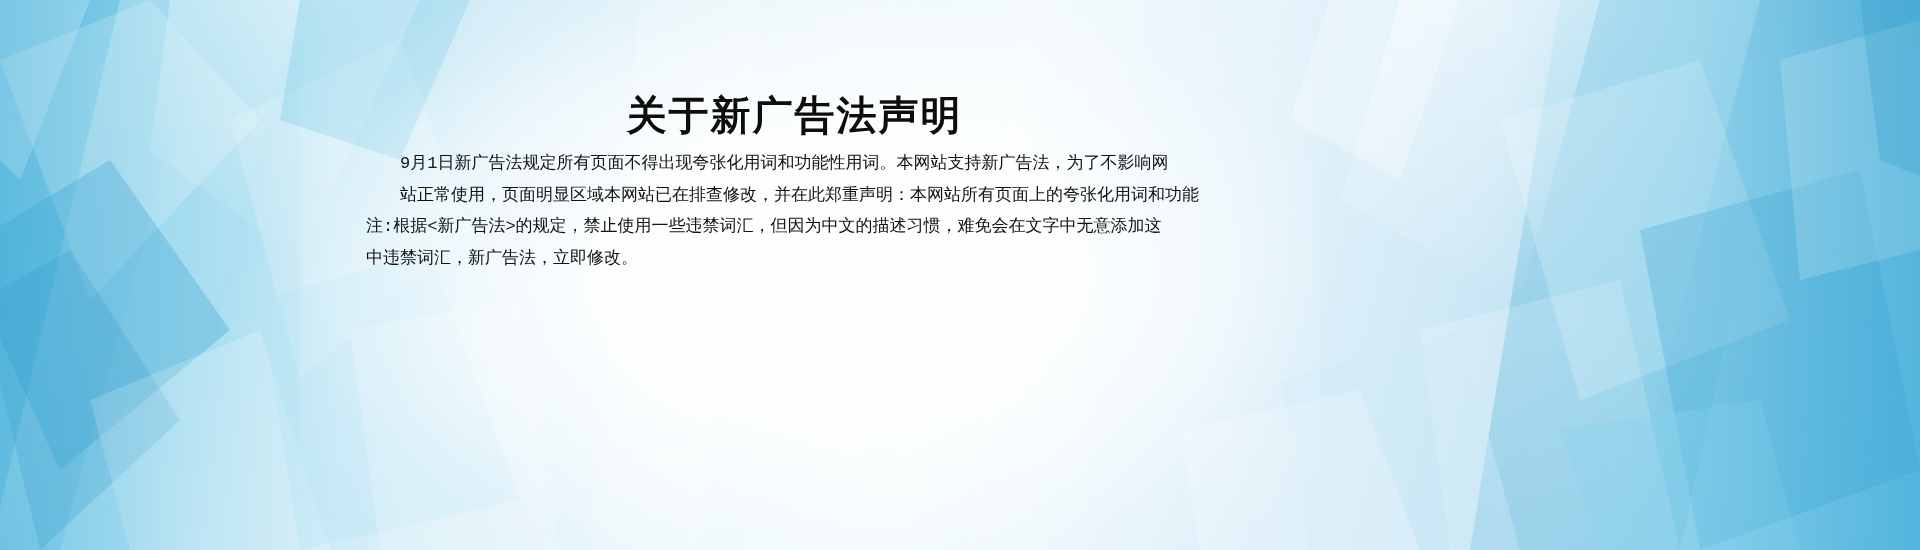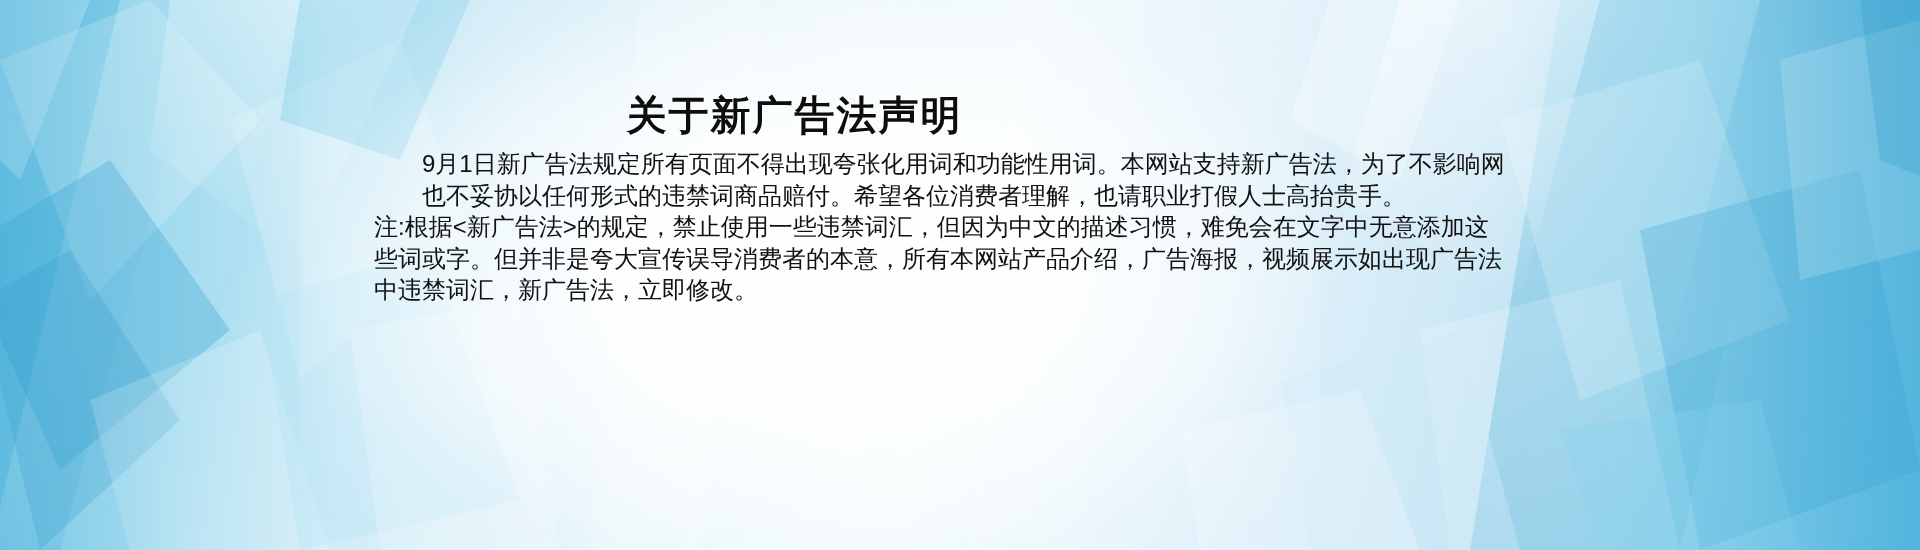--- a/index.html
+++ b/index.html
@@ -89,27 +89,27 @@
     font-size: 40px;
     font-weight: bold;
     letter-spacing: 2px;
     color: #0d0d0d;
     font-family: "DejaVu Sans", "Liberation Sans", sans-serif;
     margin-left: 12px;
   }
 
   .body-block {
     position: absolute;
-    left: 374px;
+    left: 366px;
     top: 148px;
     width: 805px;
     color: #111111;
-    font-size: 24px;
+    font-size: 17px;
     line-height: 31.5px;
-    font-family: Liberation Sans, sans-serif;
+    font-family: Liberation Mono, monospace;
     text-align: justify;
   }
 
   .para {
     margin: 0;
     padding: 0;
   }
   .para.first {
     text-indent: 2em;
   }
@@ -185,24 +185,23 @@
   <div class="center-glow"></div>
 
   <div class="content">
 
     <div class="title">关于新广告法声明</div>
 
     <div class="body-block">
 
       <p class="para first">
         <span class="para-line">9月1日新广告法规定所有页面不得出现夸张化用词和功能性用词。本网站支持新广告法，为了不影响网</span>
-        <span class="para-line">也不妥协以任何形式的违禁词商品赔付。希望各位消费者理解，也请职业打假人士高抬贵手。</span>
+        <span class="para-line">站正常使用，页面明显区域本网站已在排查修改，并在此郑重声明：本网站所有页面上的夸张化用词和功能</span>
       </p>
 
       <p class="para">
         <span class="para-line">注:根据&lt;新广告法&gt;的规定，禁止使用一些违禁词汇，但因为中文的描述习惯，难免会在文字中无意添加这</span>
-        <span class="para-line">些词或字。但并非是夸大宣传误导消费者的本意，所有本网站产品介绍，广告海报，视频展示如出现广告法</span>
         <span class="para-line">中违禁词汇，新广告法，立即修改。</span>
       </p>
 
     </div>
   </div>
 </div>
 
 </body></html>

